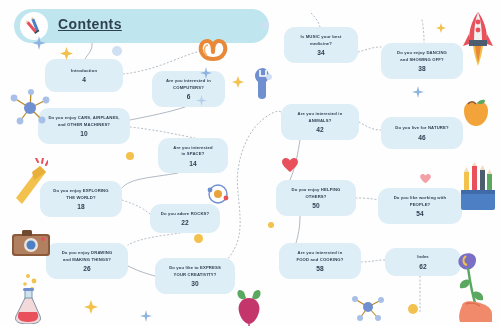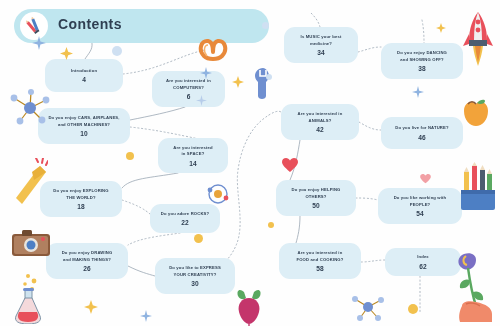--- a/index.html
+++ b/index.html
@@ -6,21 +6,21 @@
   body{width:500px;height:326px;overflow:hidden;position:relative;
        font-family:"Liberation Sans",sans-serif;color:#2b3a4a;}
   #page{position:absolute;inset:0;width:500px;height:326px;background:#fefefe;overflow:hidden;}
 
   
   .header-bar{position:absolute;left:14px;top:9px;width:255px;height:34px;
       background:#bfe6ef;border-radius:17px;display:flex;align-items:center;}
   .header-badge{position:absolute;left:20px;top:12px;width:28px;height:28px;border-radius:50%;
       background:#ffffff;display:flex;align-items:center;justify-content:center;}
   .header-title{position:absolute;left:58px;top:16px;font-size:14px;font-weight:700;
-      letter-spacing:.4px;color:#2f3f52;}
+      letter-spacing:.4px;color:#2f3f52;text-decoration:underline;}
 
   
   .card{position:absolute;background:#ddeef6;border-radius:11px;
       display:flex;flex-direction:column;align-items:center;justify-content:center;
       text-align:center;padding:4px 6px;box-sizing:border-box;}
   .card .q{font-size:4.2px;font-weight:700;line-height:1.55;letter-spacing:.15px;
       color:#2f3f52;white-space:pre-line;}
   .card .pg{font-size:6.6px;font-weight:700;color:#2f3f52;margin-top:2px;}
 
   

